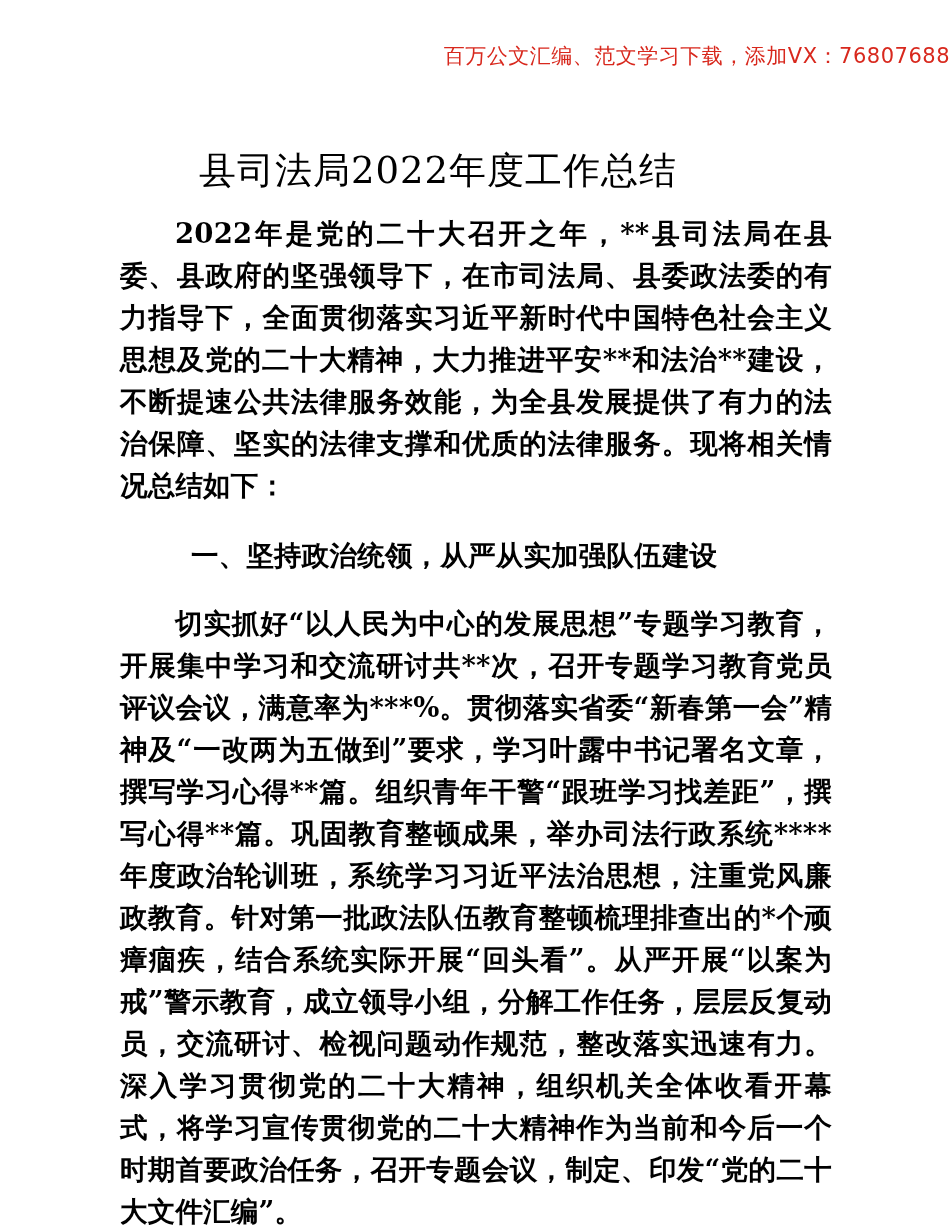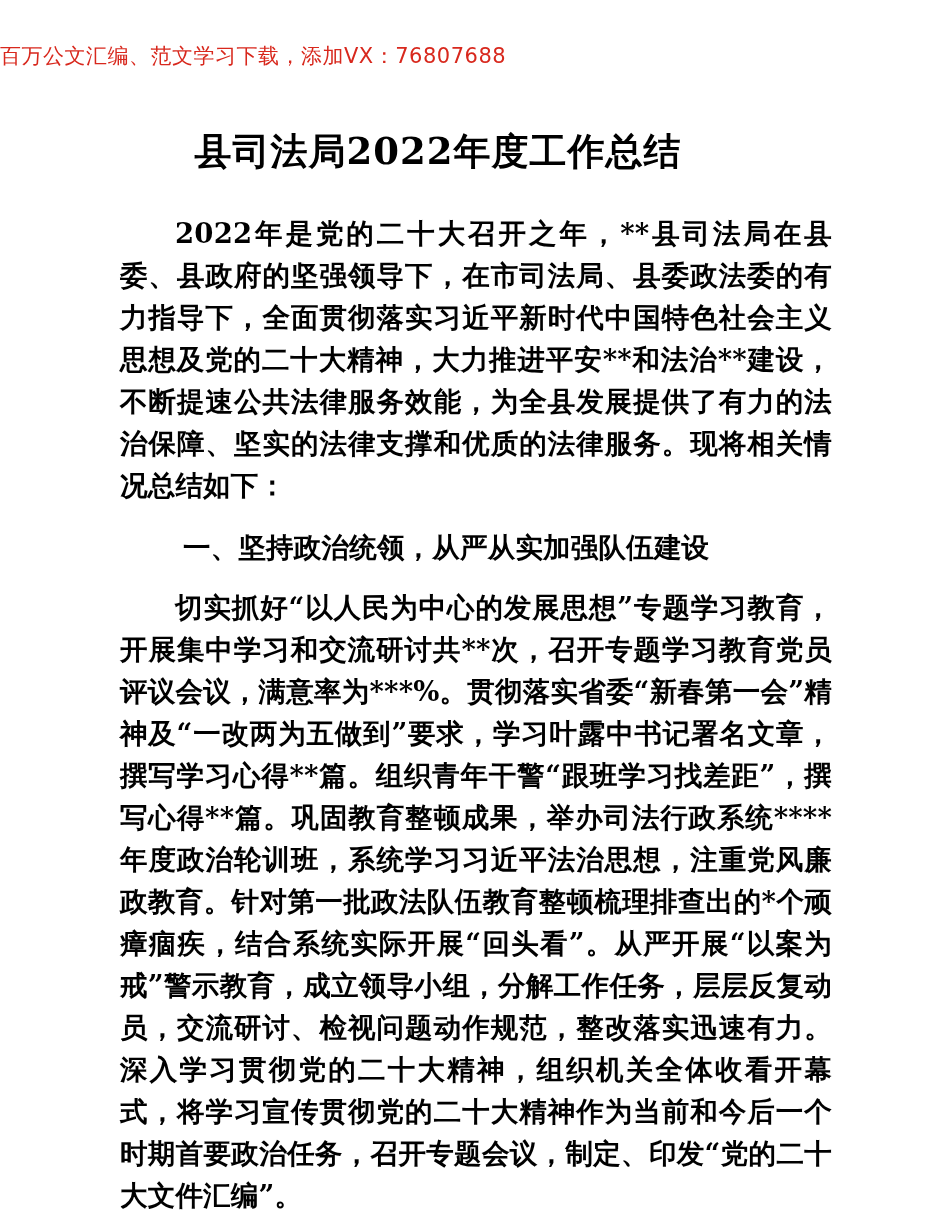--- a/index.html
+++ b/index.html
@@ -23,41 +23,41 @@
     background: #ffffff;
     box-sizing: border-box;
   }
 
   
   .promo-banner {
     position: absolute;
     top: 46px;
     left: 0;
     width: 950px;
-    text-align: left;
+    text-align: right;
     line-height: 1;
   }
   .promo-text {
     display: inline-block;
     font-family: "DejaVu Sans", "Liberation Sans", sans-serif;
     font-size: 21px;
     font-weight: 500;
     letter-spacing: 0.5px;
     white-space: nowrap;
   }
 
   
   .doc-title {
     position: absolute;
-    top: 100px;
+    top: 120px;
     left: 0;
     width: 876px;
     text-align: center;
     font-family: "DejaVu Serif", "Liberation Serif", serif;
-    font-weight: bold;
+    font-weight: normal;
     font-size: 37px;
     line-height: 52px;
     letter-spacing: 1px;
     white-space: nowrap;
   }
 
   
   .doc-body {
     position: absolute;
     top: 212px;
@@ -73,21 +73,21 @@
     text-align: justify;
     text-align-last: left;
     text-justify: inter-character;
     text-indent: 2em;
     letter-spacing: 0.2px;
     word-break: break-all;
     font-weight: bold;
   }
 
   h2.section-heading {
-    margin: 8px;
+    margin: 16px;
     font-family: "DejaVu Sans", "Liberation Sans", sans-serif;
     font-size: 27.5px;
     font-weight: bold;
     line-height: 42px;
     text-indent: 2em;
     text-align: left;
     letter-spacing: 0.2px;
     white-space: nowrap;
   }
   .gap-head   { height: 12px; }

